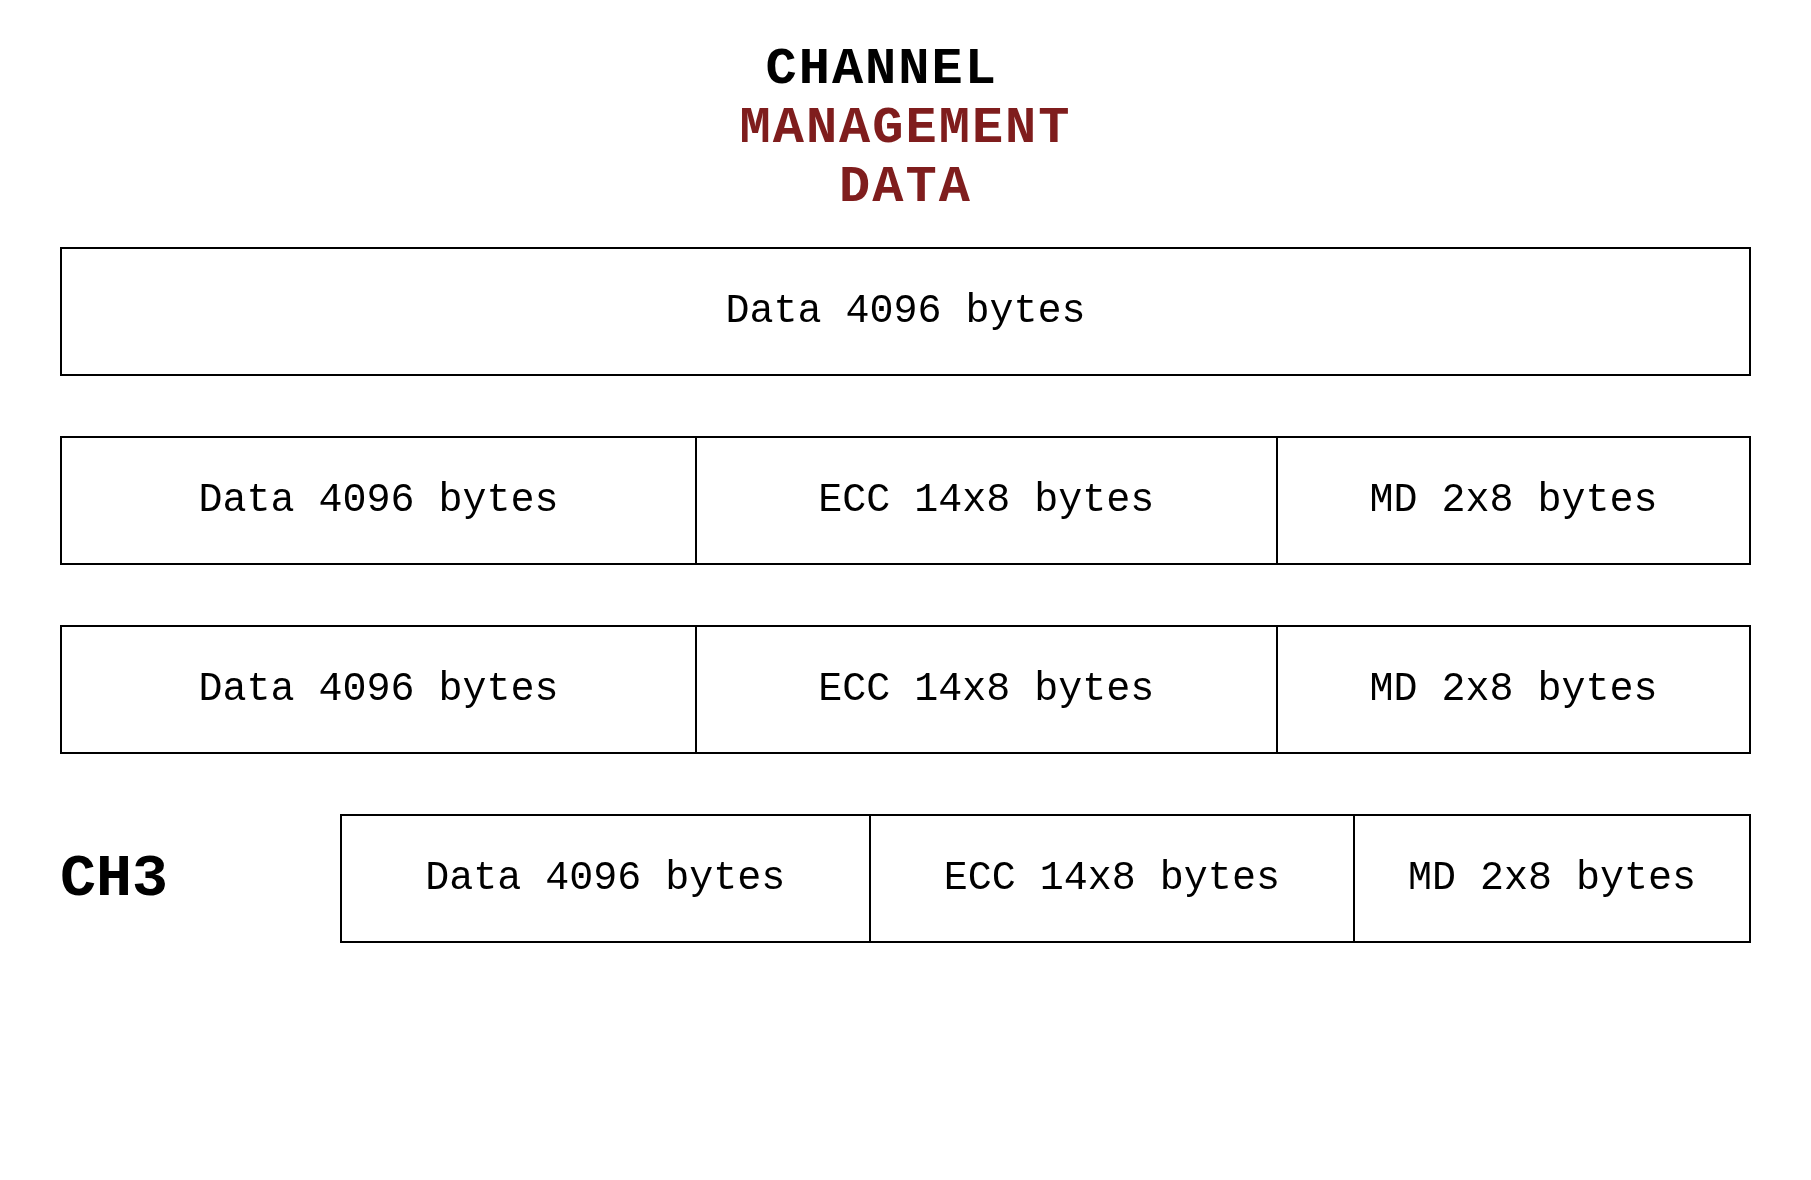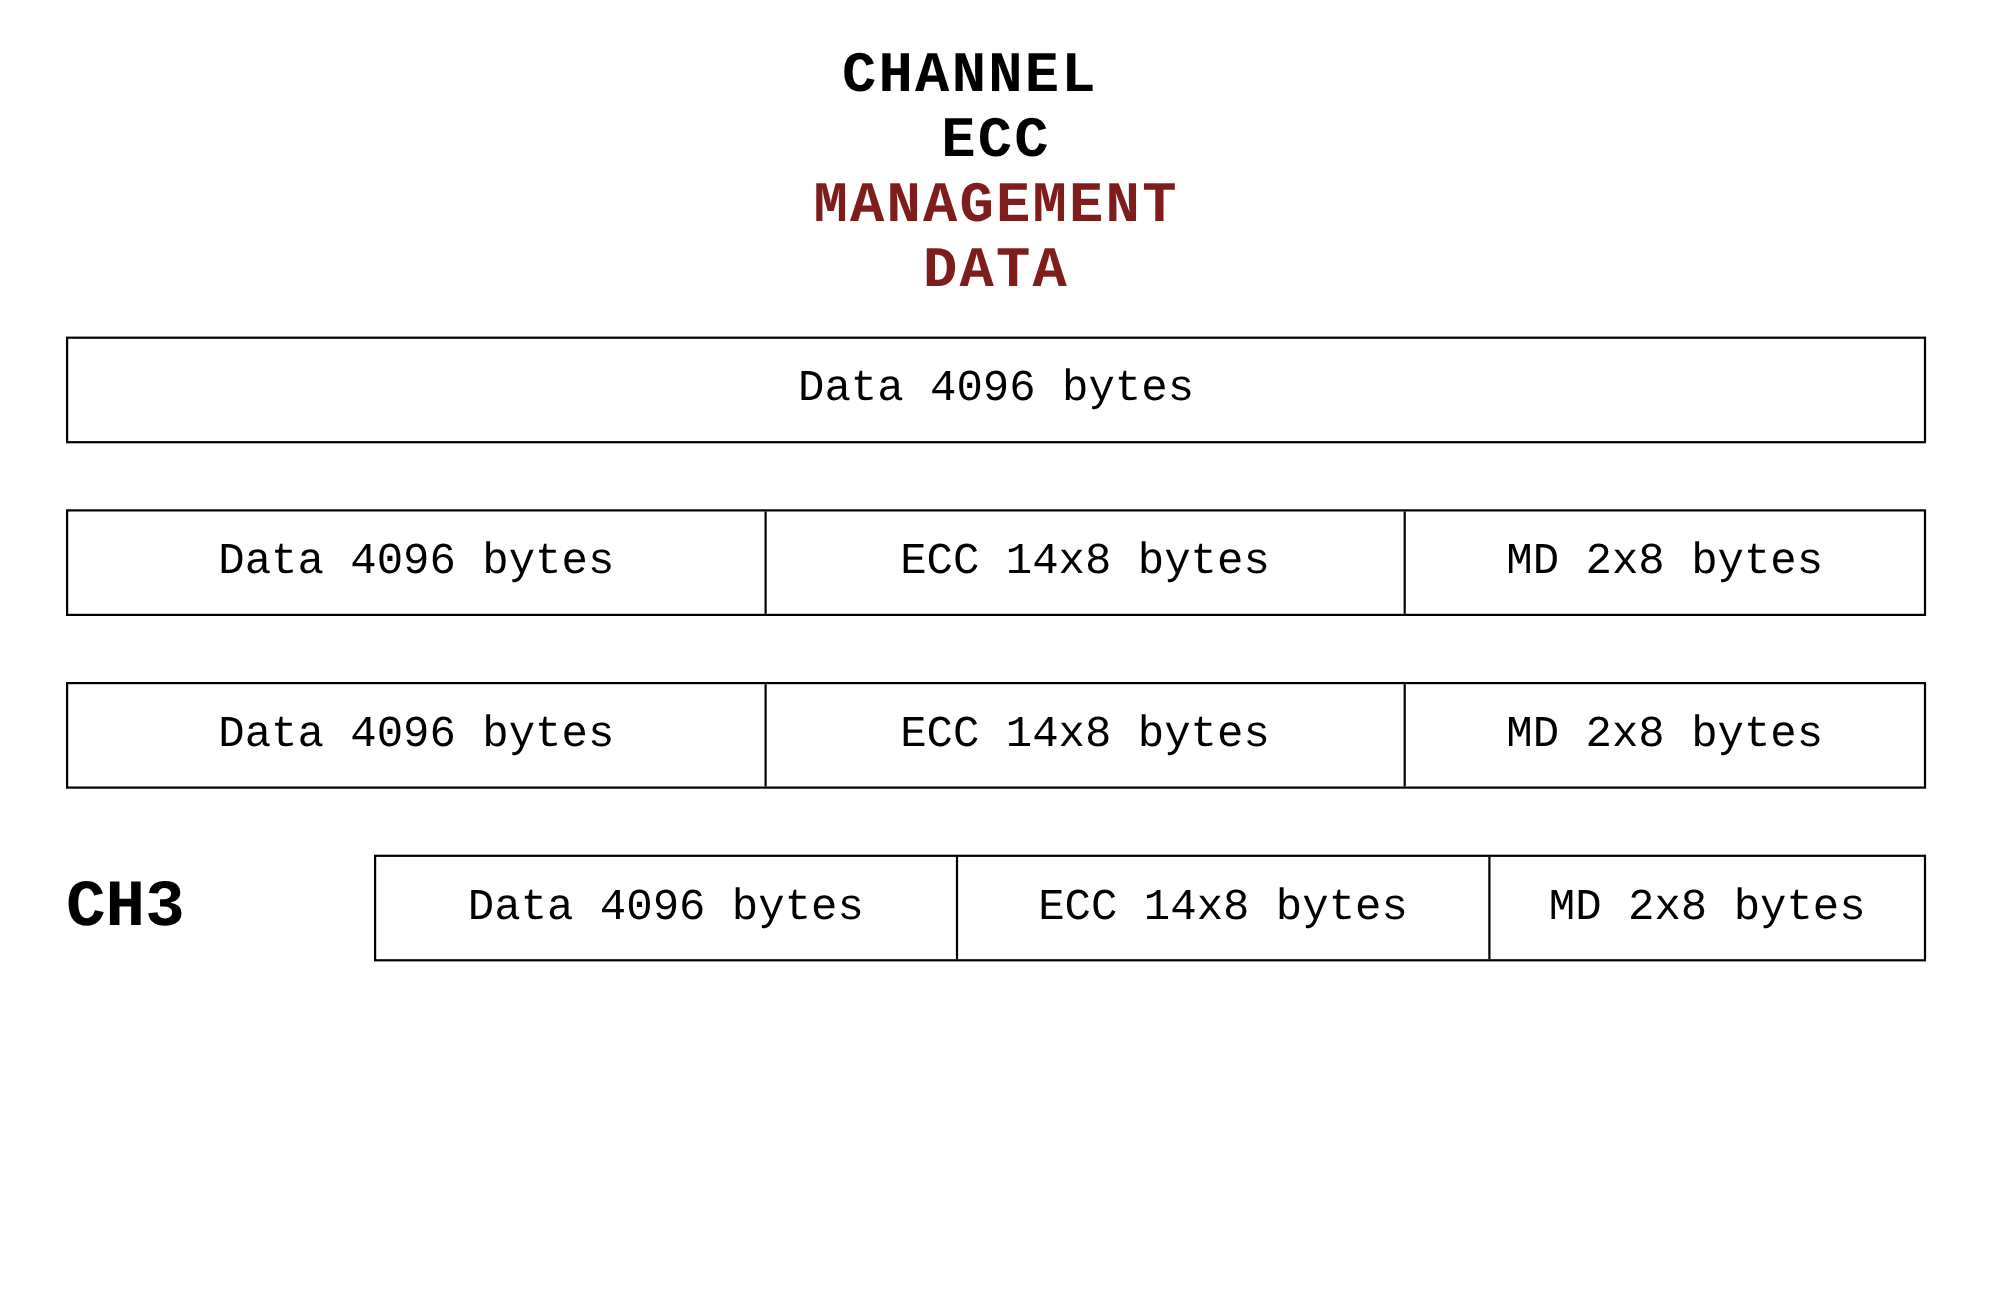--- a/index.html
+++ b/index.html
@@ -75,21 +75,21 @@
     .channel-data-box {
       display: flex;
       flex: 1;
       border: 2px solid #000;
     }
 
     .data-cell {
       display: flex;
       align-items: center;
       justify-content: center;
-      padding: 24px 20px;
+      padding: 40px 20px;
       font-size: 40px;
       color: #000;
       font-family: 'Courier New', Courier, monospace;
     }
 
     .data-cell:not(:last-child) {
       border-right: 2px solid #000;
     }
 
     .cell-data {
@@ -102,21 +102,20 @@
 
     .cell-md {
       flex: 1.6;
     }
   </style>
 </head>
 <body>
 
 <div class="header-row">
   <div class="header-channel">CHANNEL</div>
-  <div class="header-ecc">ECC</div>
   <div class="header-mgmt">MANAGEMENT DATA</div>
 </div>
 
 <div id="channels-container" style="width:100%; display:flex; flex-direction:column;">
     <div class="channel-row">
       <div class="channel-data-box">
         <div class="data-cell cell-data">Data 4096 bytes</div>
       </div>
     </div>
     <div class="channel-row">

